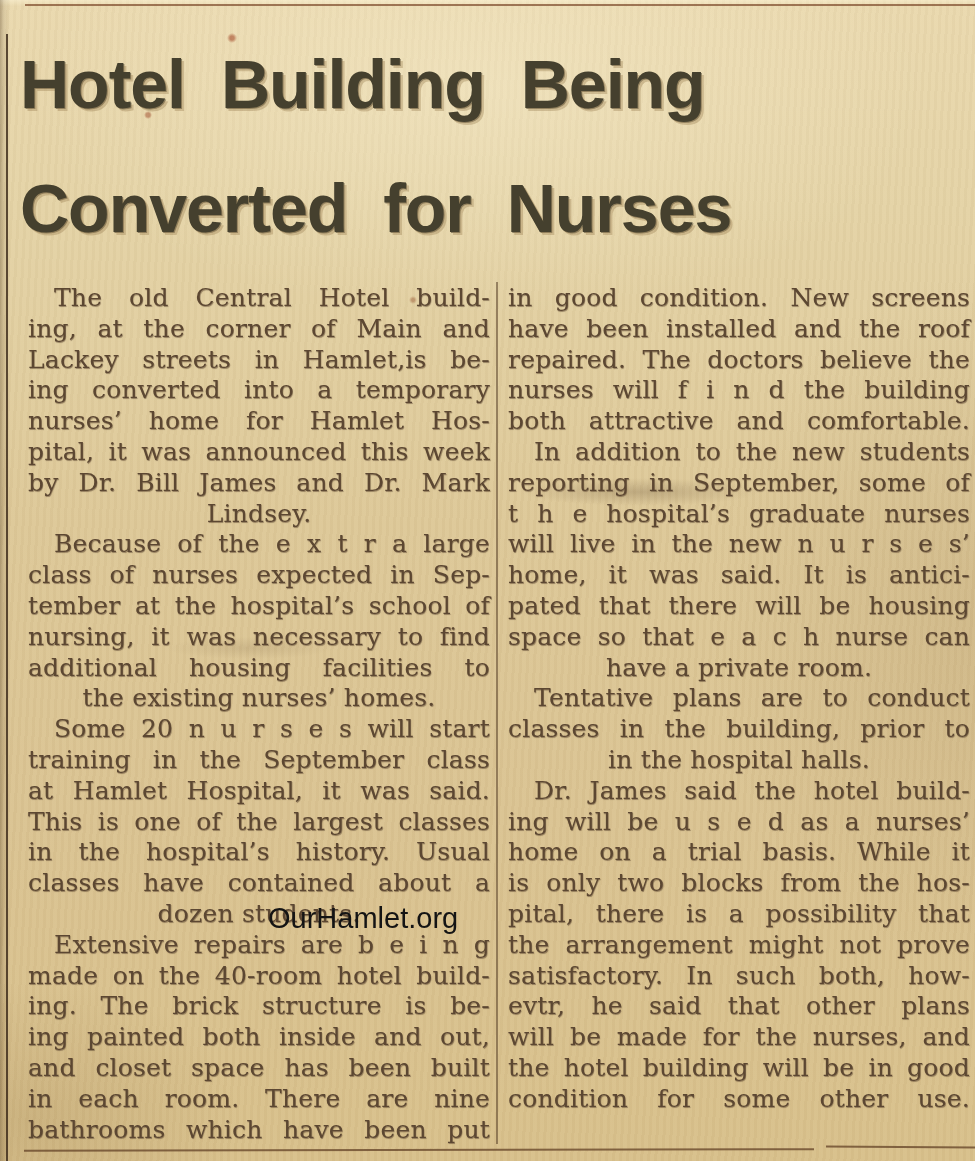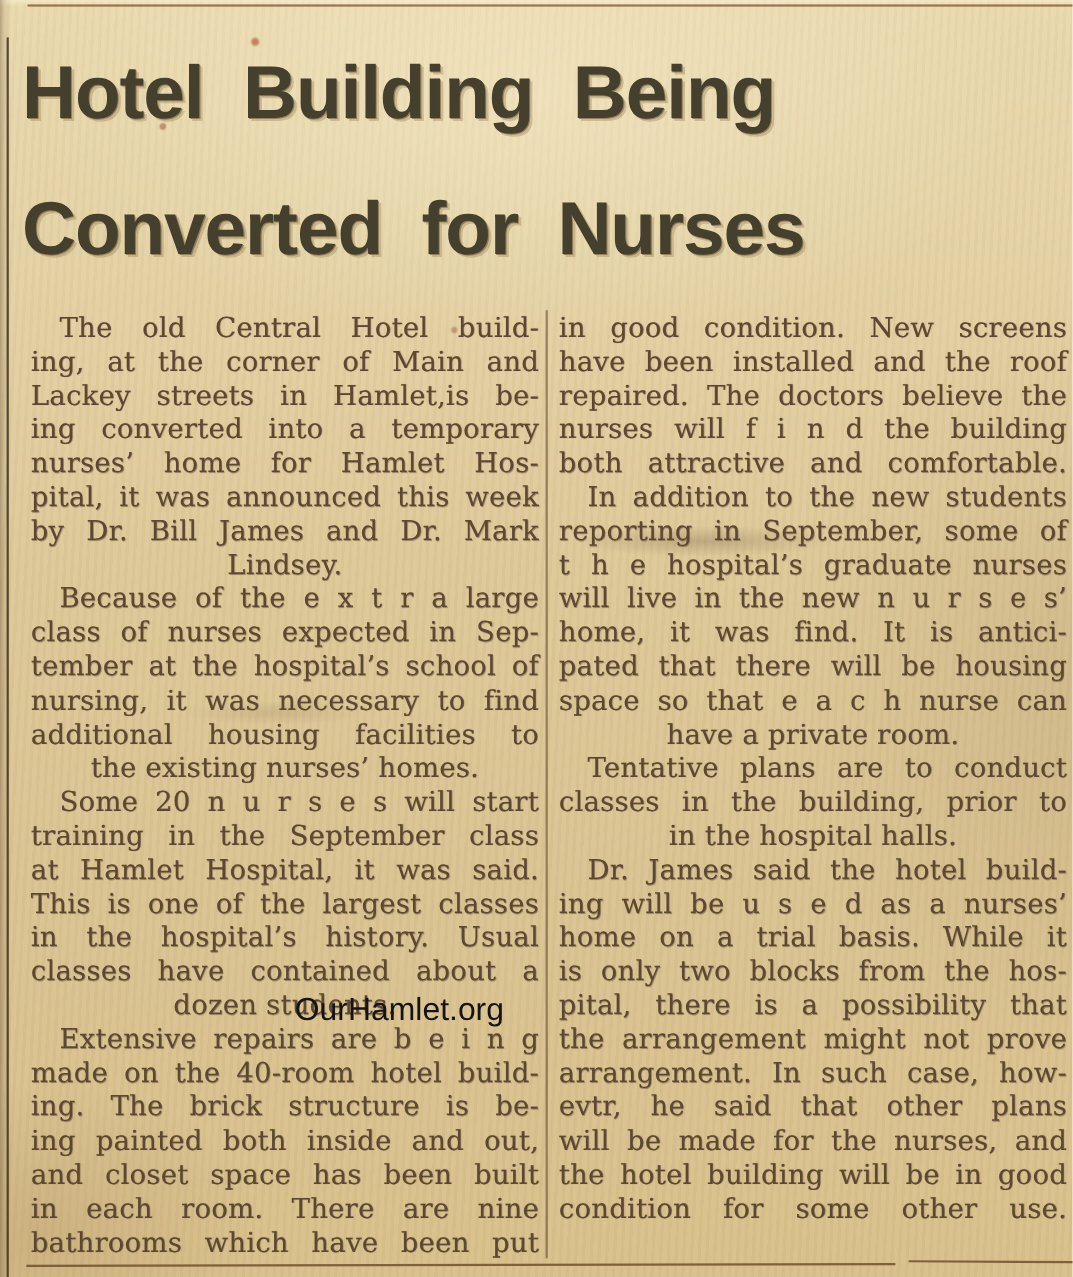--- a/index.html
+++ b/index.html
@@ -109,38 +109,38 @@
         <div class="line just">have been installed and the roof</div>
         <div class="line just">repaired. The doctors believe the</div>
         <div class="line just">nurses will f i n d the building</div>
         <div class="line just">both attractive and comfortable.</div>
       </div>
       <div class="para indent">
         <div class="line just">In addition to the new students</div>
         <div class="line just">reporting in September, some of</div>
         <div class="line just">t h e hospital’s graduate nurses</div>
         <div class="line just">will live in the new n u r s e s’</div>
-        <div class="line just">home, it was find. It is antici-</div>
+        <div class="line just">home, it was said. It is antici-</div>
         <div class="line just">pated that there will be housing</div>
         <div class="line just">space so that e a c h nurse can</div>
         <div class="line last">have a private room.</div>
       </div>
       <div class="para indent">
         <div class="line just">Tentative plans are to conduct</div>
         <div class="line just">classes in the building, prior to</div>
         <div class="line last">in the hospital halls.</div>
       </div>
       <div class="para indent">
         <div class="line just">Dr. James said the hotel build-</div>
         <div class="line just">ing will be u s e d as a nurses’</div>
         <div class="line just">home on a trial basis. While it</div>
         <div class="line just">is only two blocks from the hos-</div>
         <div class="line just">pital, there is a possibility that</div>
         <div class="line just">the arrangement might not prove</div>
-        <div class="line just">arrangement. In such case, how-</div>
+        <div class="line just">satisfactory. In such both, how-</div>
         <div class="line just">evtr, he said that other plans</div>
         <div class="line just">will be made for the nurses, and</div>
         <div class="line just">the hotel building will be in good</div>
         <div class="line just">condition for some other use.</div>
       </div>
     </div>
   <div class="watermark">OurHamlet.org</div>
   <div class="rule bottom1"></div>
   <div class="rule bottom2"></div>
 </div>

